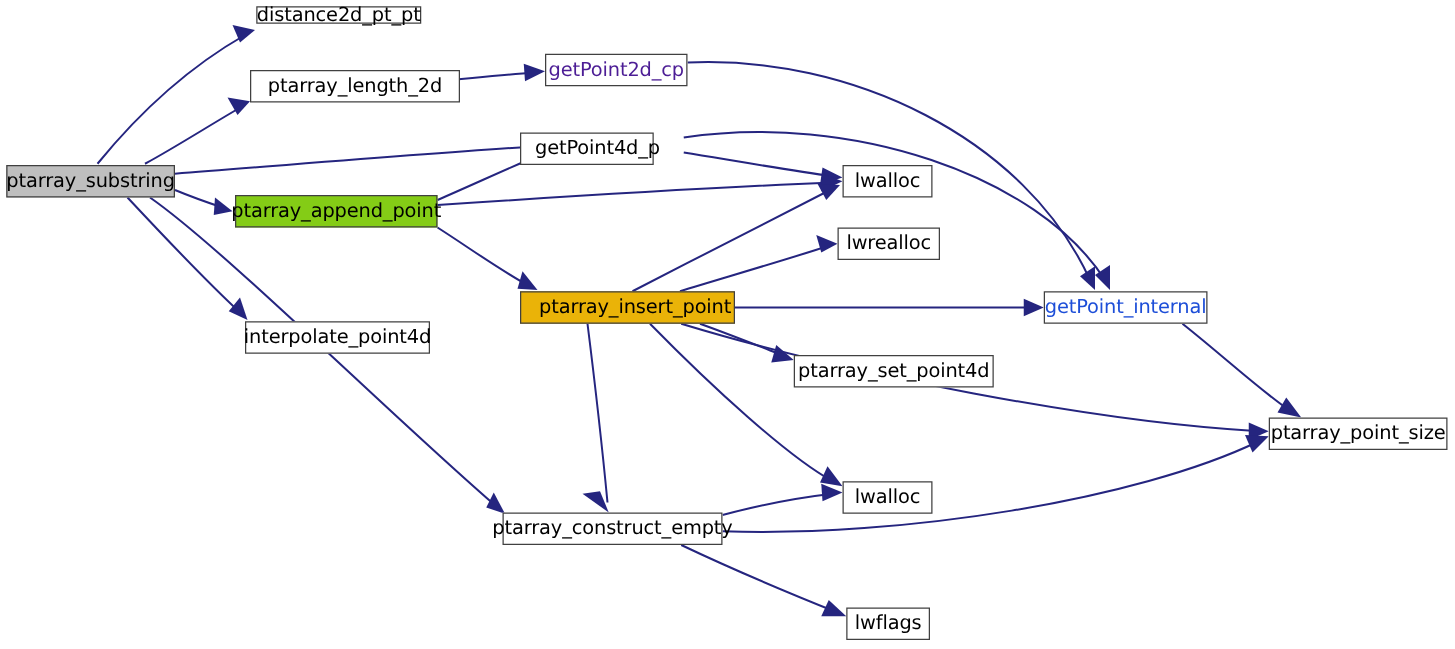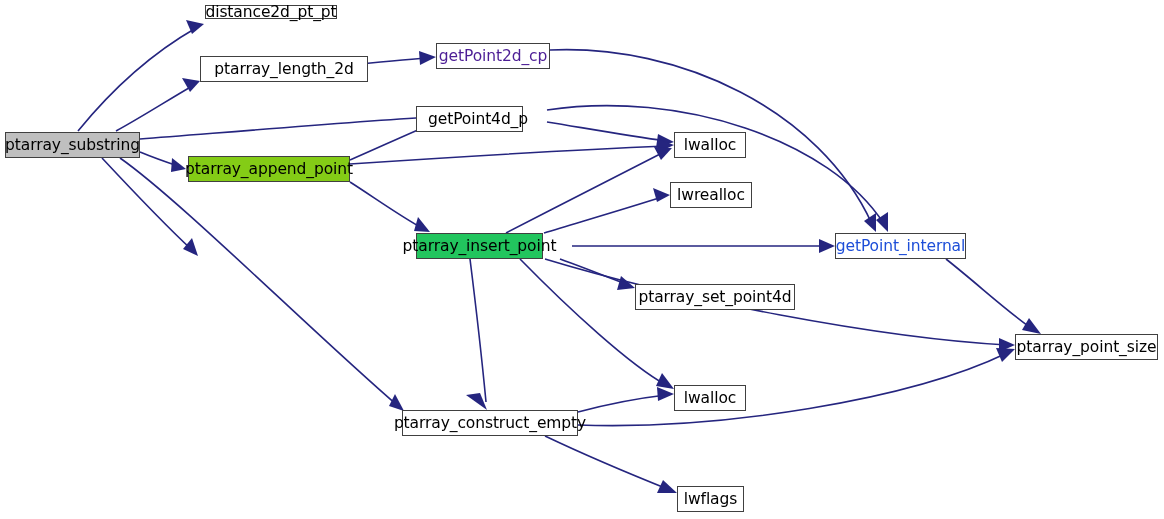--- a/index.html
+++ b/index.html
@@ -128,25 +128,28 @@
     </div>
     <div class="node-box" style="left: 674px; top: 132px; width: 72px; height: 26px; border-color: rgb(64, 64, 64); background: rgb(255, 255, 255); color: rgb(0, 0, 0);">
       <span class="node-label">lwalloc</span>
     </div>
     <div class="node-box" style="left: 188px; top: 156px; width: 162px; height: 26px; border-color: rgb(64, 64, 64); background: #84cc16; color: rgb(0, 0, 0);">
       <span class="node-label">ptarray_append_point</span>
     </div>
     <div class="node-box" style="left: 670px; top: 182px; width: 82px; height: 26px; border-color: rgb(64, 64, 64); background: rgb(255, 255, 255); color: rgb(0, 0, 0);">
       <span class="node-label">lwrealloc</span>
     </div>
-    <div class="node-box" style="left: 416px; top: 233px; width: 127px; height: 26px; border-color: rgb(64, 64, 64); background: #22c55e; color: rgb(0, 0, 0);">
+    <div class="node-box" style="left: 416px; top: 233px; width: 172px; height: 26px; border-color: rgb(64, 64, 64); background: #eab308; color: rgb(0, 0, 0); justify-content: flex-end;">
       <span class="node-label">ptarray_insert_point</span>
     </div>
     <div class="node-box" style="left: 835px; top: 233px; width: 131px; height: 26px; border-color: rgb(64, 64, 64); background: rgb(255, 255, 255); color: #1d4ed8;">
       <span class="node-label">getPoint_internal</span>
+    </div>
+    <div class="node-box" style="left: 196px; top: 257px; width: 148px; height: 26px; border-color: rgb(64, 64, 64); background: rgb(255, 255, 255); color: rgb(0, 0, 0);">
+      <span class="node-label">interpolate_point4d</span>
     </div>
     <div class="node-box" style="left: 635px; top: 284px; width: 160px; height: 26px; border-color: rgb(64, 64, 64); background: rgb(255, 255, 255); color: rgb(0, 0, 0);">
       <span class="node-label">ptarray_set_point4d</span>
     </div>
     <div class="node-box" style="left: 1015px; top: 334px; width: 143px; height: 26px; border-color: rgb(64, 64, 64); background: rgb(255, 255, 255); color: rgb(0, 0, 0);">
       <span class="node-label">ptarray_point_size</span>
     </div>
     <div class="node-box" style="left: 674px; top: 385px; width: 72px; height: 26px; border-color: rgb(64, 64, 64); background: rgb(255, 255, 255); color: rgb(0, 0, 0);">
       <span class="node-label">lwalloc</span>
     </div>

